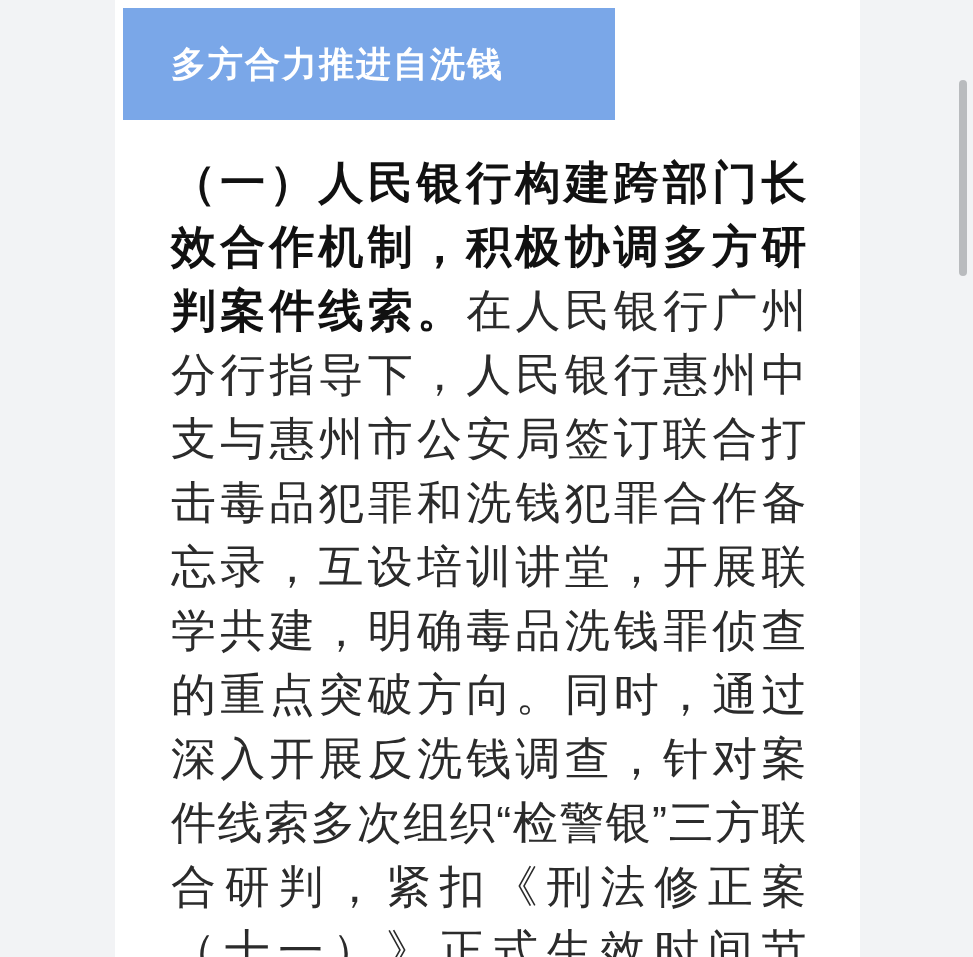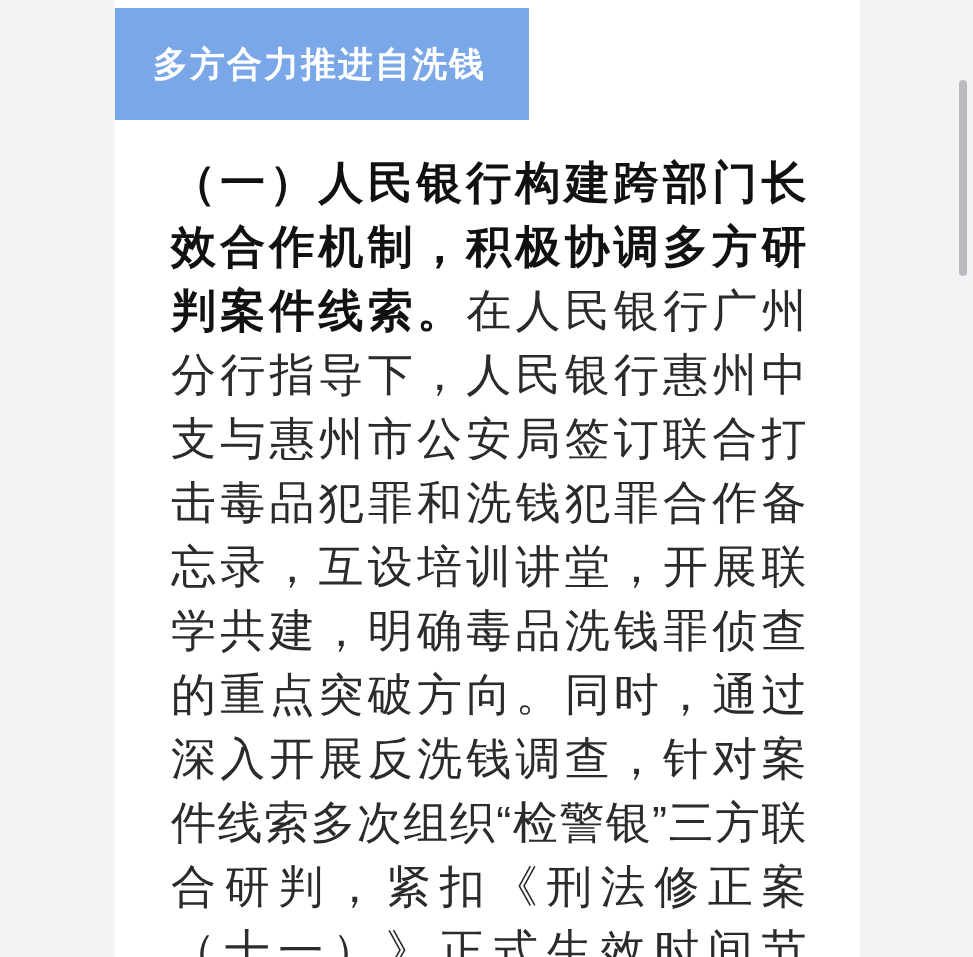--- a/index.html
+++ b/index.html
@@ -25,29 +25,29 @@
     height: 957px;
     background: #ffffff;
     box-sizing: border-box;
   }
 
   
 
   
   #section-banner {
     position: absolute;
-    left: 115px;
+    left: 123px;
     top: 8px;
-    width: 414px;
+    width: 492px;
     height: 112px;
     background: #7aa7e8;
     display: flex;
     align-items: center;
     box-sizing: border-box;
-    padding-left: 38px;
+    padding-left: 48px;
   }
   #section-banner .banner-text {
     color: #ffffff;
     font-size: 35px;
     font-weight: bold;
     letter-spacing: 2px;
     line-height: 1.2;
     white-space: nowrap;
   }
 

